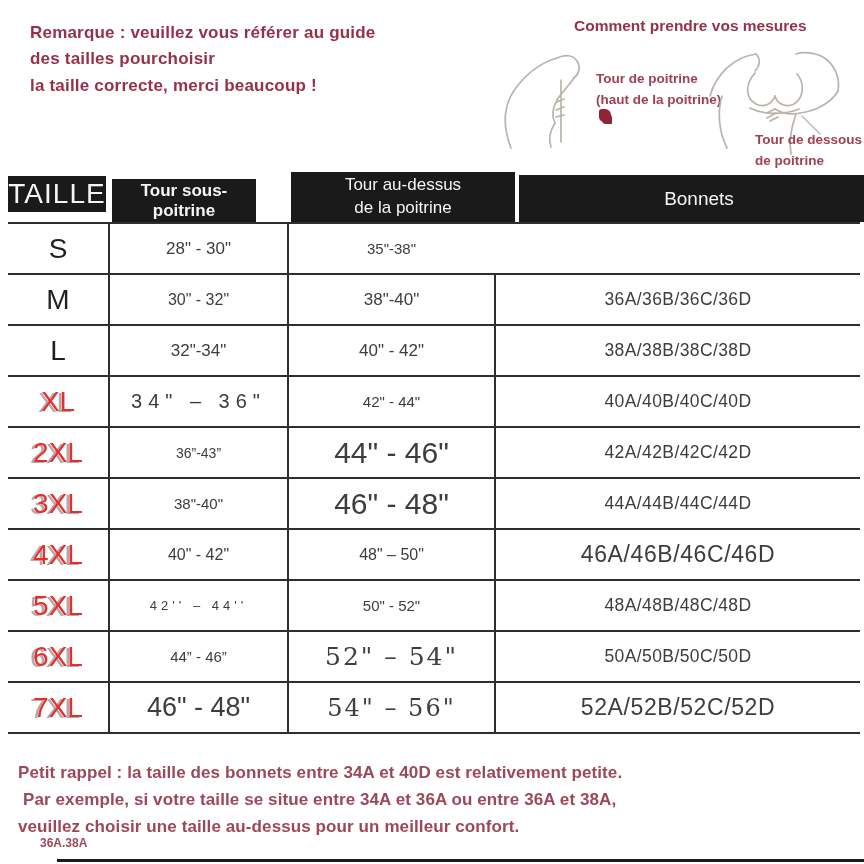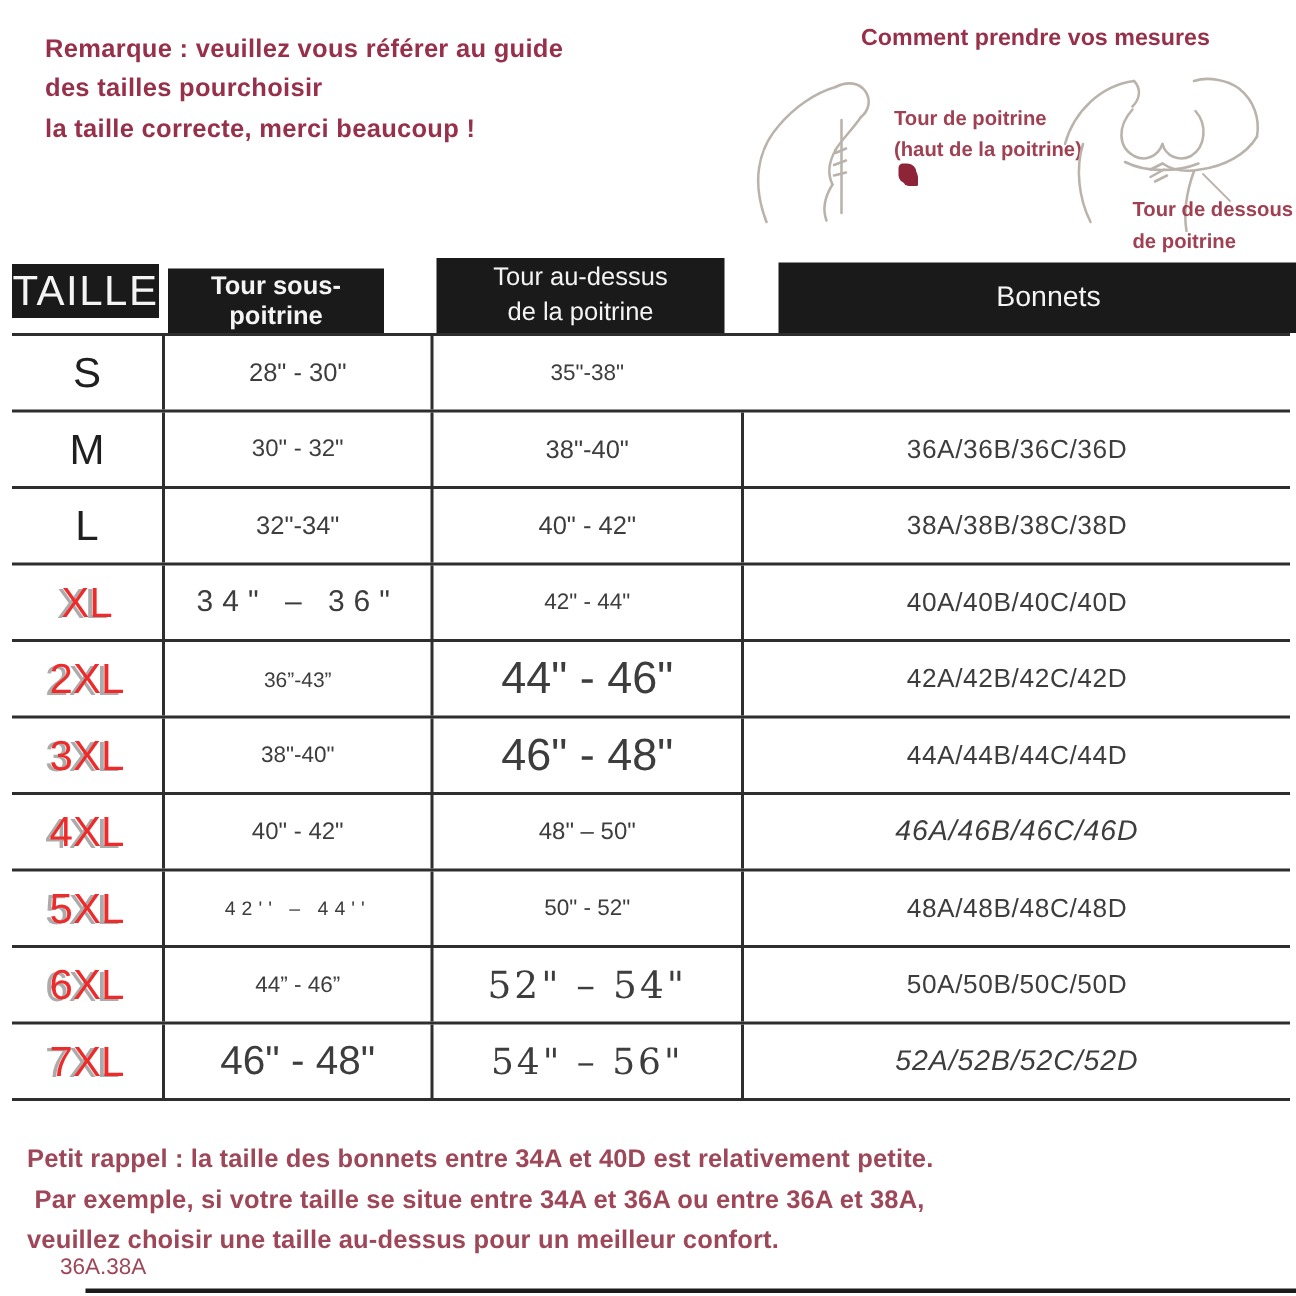--- a/index.html
+++ b/index.html
@@ -37,21 +37,21 @@
   }
   
   .size-table{position:absolute;left:8px;top:172px;width:852px;}
   .thead{position:relative;height:50px;}
   .th{
     position:absolute;background:var(--header-bg);color:#f4f4f4;
     display:flex;flex-direction:column;align-items:center;justify-content:center;text-align:center;
   }
   .th-size{left:0;width:98px;top:4px;height:36px;font-size:28px;letter-spacing:1px;}
   .th-under{left:104px;width:144px;top:7px;height:43px;font-size:17px;font-weight:700;}
-  .th-over{left:283px;width:192px;top:0;height:50px;font-size:17px;line-height:1.35;justify-content:center;}
+  .th-over{left:283px;width:224px;top:0;height:50px;font-size:17px;line-height:1.35;justify-content:center;}
   .th-cups{left:511px;width:360px;top:3px;height:47px;font-size:19px;}
   .tbody{border-top:2px solid var(--border);}
   .tr{
     display:grid;grid-template-columns:100px 179px 207px 366px;
     height:51px;box-sizing:border-box;border-bottom:2px solid var(--border);
   }
   .td{
     display:flex;align-items:center;justify-content:center;height:100%;
     color:var(--ink);box-sizing:border-box;
   }
@@ -65,30 +65,30 @@
   .s15{font-size:15px;}
   .s16{font-size:16px;}
   .s17{font-size:17px;}
   .s19sp{font-size:13px;letter-spacing:4px;}
   .s20sp{font-size:20px;letter-spacing:6px;}
   .s27{font-size:27px;}
   .s30{font-size:30px;}
   .s25slab{font-size:25px;font-family:"DejaVu Serif",serif;letter-spacing:2px;}
   .s24slab{font-size:24px;font-family:"DejaVu Serif",serif;letter-spacing:2px;}
   .cup{font-size:17.5px;letter-spacing:.4px;}
-  .cupL{font-size:19px;letter-spacing:.6px;font-style:italic;}
+  .cupL{font-size:23px;letter-spacing:.6px;}
   
   .bottom-note{
     position:absolute;left:18px;top:760px;color:var(--note-maroon);
     font-size:17px;font-weight:600;line-height:1.58;letter-spacing:.1px;
   }
   .bottom-note .indent{margin-left:5px;}
   .footnote{
     position:absolute;left:40px;top:836px;color:var(--note-maroon);
-    font-size:15px;font-weight:400;text-align:right;
+    font-size:12px;font-weight:700;text-align:right;
   }
   .bottom-bar{
     position:absolute;left:57px;top:859px;width:807px;height:3px;background:#1c1c1c;
   }
 </style>
 </head>
 <body>
 
 <div class="canvas">
 

